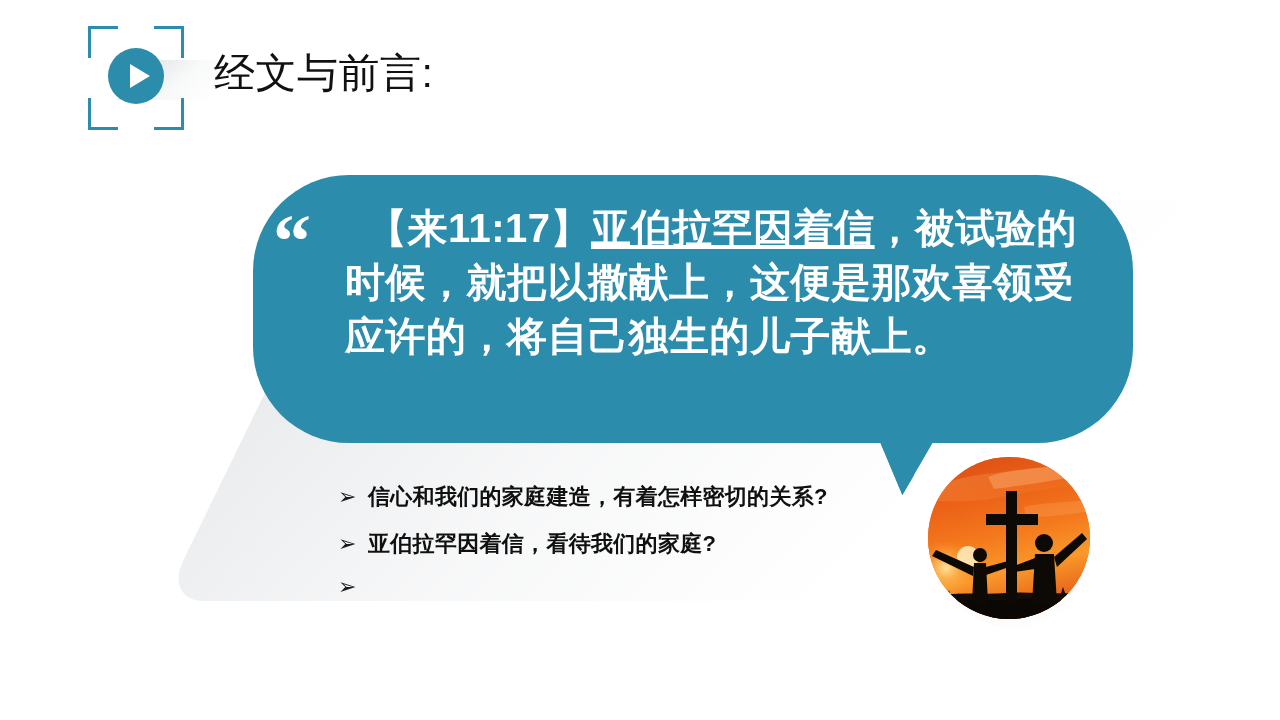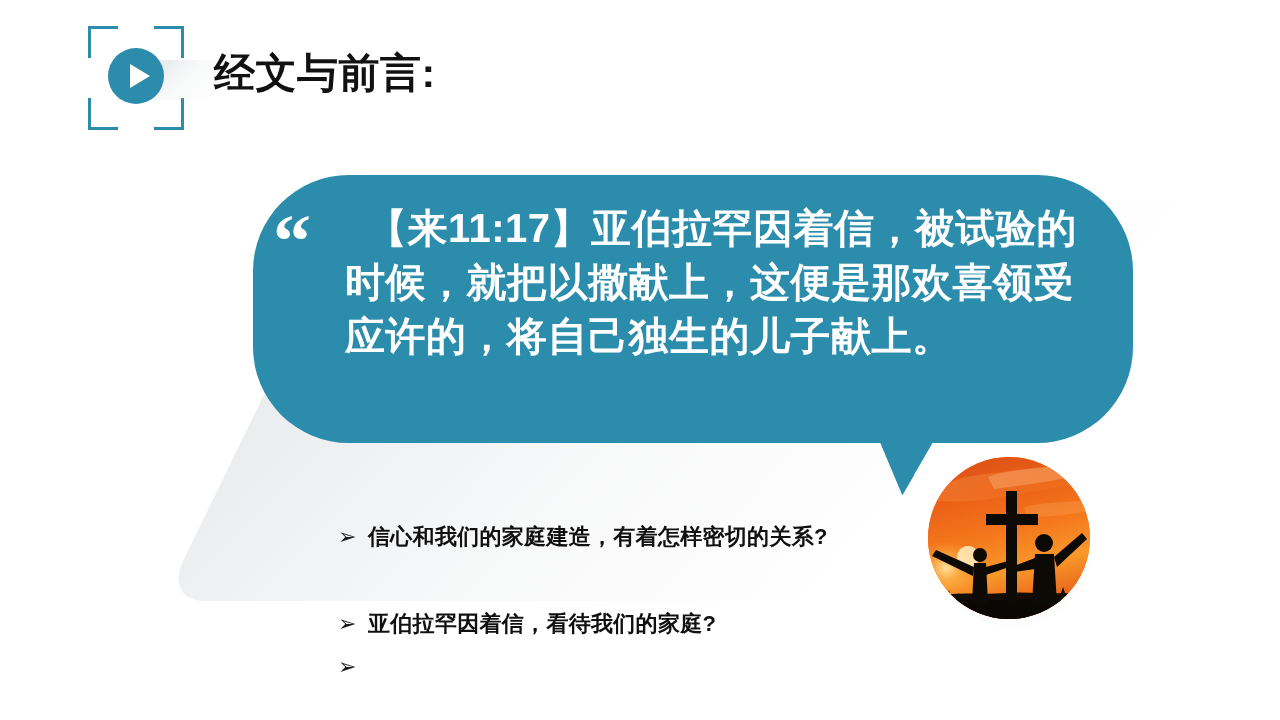--- a/index.html
+++ b/index.html
@@ -80,21 +80,21 @@
     border-left: 20px solid #ffffff;
     border-top: 12px solid transparent;
     border-bottom: 12px solid transparent;
   }
 
   #page-title {
     position: absolute;
     left: 214px;
     top: 50px;
     font-size: 41px;
-    font-weight: bold;
+    font-weight: normal;
     color: #111111;
     letter-spacing: 0.5px;
     white-space: nowrap;
     line-height: 1.15;
   }
 
   
   #bubble-wrap {
     position: absolute;
     left: 253px;
@@ -158,20 +158,21 @@
     width: 740px;
     font-size: 40px;
     font-weight: bold;
     line-height: 54px;
     color: #ffffff;
     letter-spacing: 0.5px;
     z-index: 2;
     text-indent: 22px;
   }
   #quote-text .underline {
+    text-decoration: underline;
     text-underline-offset: 3px;
   }
 
   
   #bullets {
     position: absolute;
     left: 338px;
     top: 483px;
     width: 600px;
   }
@@ -188,21 +189,20 @@
     width: 30px;
     flex: 0 0 30px;
     font-family: "DejaVu Sans", sans-serif;
   }
   .bullet-text {
     font-size: 22px;
     font-weight: bold;
     color: #101010;
     line-height: 1.25;
     letter-spacing: 0.3px;
-    margin-top: 40px;
   }
 
   
   #photo-wrap {
     position: absolute;
     left: 928px;
     top: 457px;
     width: 162px;
     height: 162px;
   }

